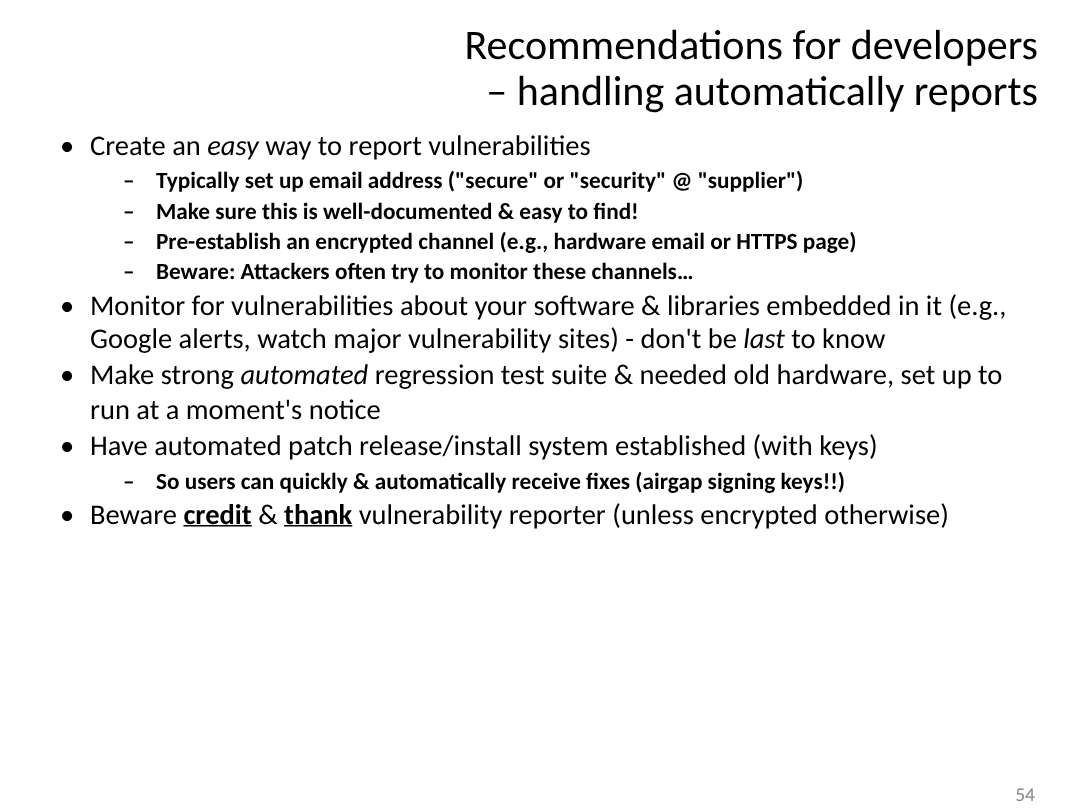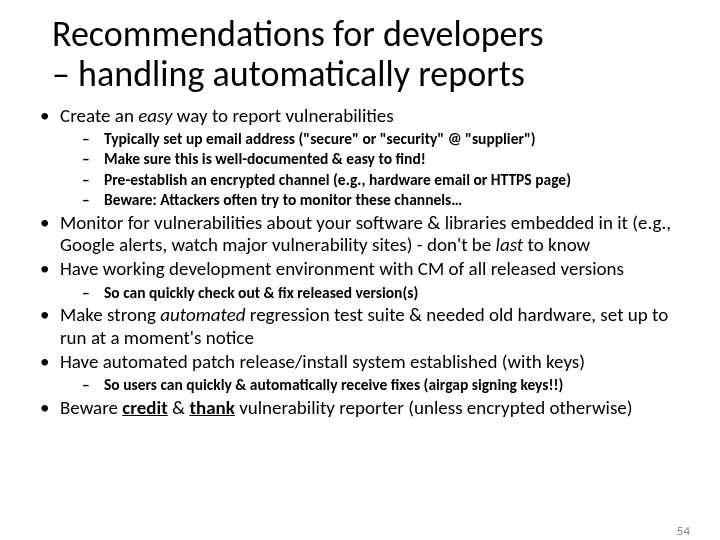--- a/index.html
+++ b/index.html
@@ -6,24 +6,24 @@
   body {
     width: 720px;
     height: 540px;
     background: #fff;
     font-family: Calibri, "Segoe UI", Arial, sans-serif;
     color: #000;
     padding: 14px 28px 14px 28px;
     position: relative;
   }
   .title {
-    font-size: 36px;
+    font-size: 28px;
     font-weight: 400;
     line-height: 1.12;
-    text-align: left;
+    text-align: right;
     margin: 0 0 10px 24px;
     letter-spacing: 0;
   }
   ul.top {
     list-style: none;
     margin-left: 4px;
   }
   ul.top > li {
     position: relative;
     padding-left: 28px;
@@ -85,26 +85,20 @@
       <li>Make sure this is well-documented &amp; easy to find!</li>
       <li>Pre-establish an encrypted channel (e.g., hardware email or HTTPS page)</li>
       <li>Beware: Attackers often try to monitor these channels…</li>
     </ul>
   </li>
 
   <li>
     <span>Monitor for vulnerabilities about your software &amp; libraries embedded in it (e.g., Google alerts, watch major vulnerability sites) - don't be </span><span class="em">last</span><span> to know</span>
   </li>
 
-  <li>
-    <span>Have working development environment with CM of all released versions</span>
-    <ul class="sub">
-      <li>So can quickly check out &amp; fix released version(s)</li>
-    </ul>
-  </li>
 
   <li>
     <span>Make strong </span><span class="em">automated</span><span> regression test suite &amp; needed old hardware, set up to run at a moment's notice</span>
   </li>
 
   <li>
     <span>Have automated patch release/install system established (with keys)</span>
     <ul class="sub">
       <li>So users can quickly &amp; automatically receive fixes (airgap signing keys!!)</li>
     </ul>

